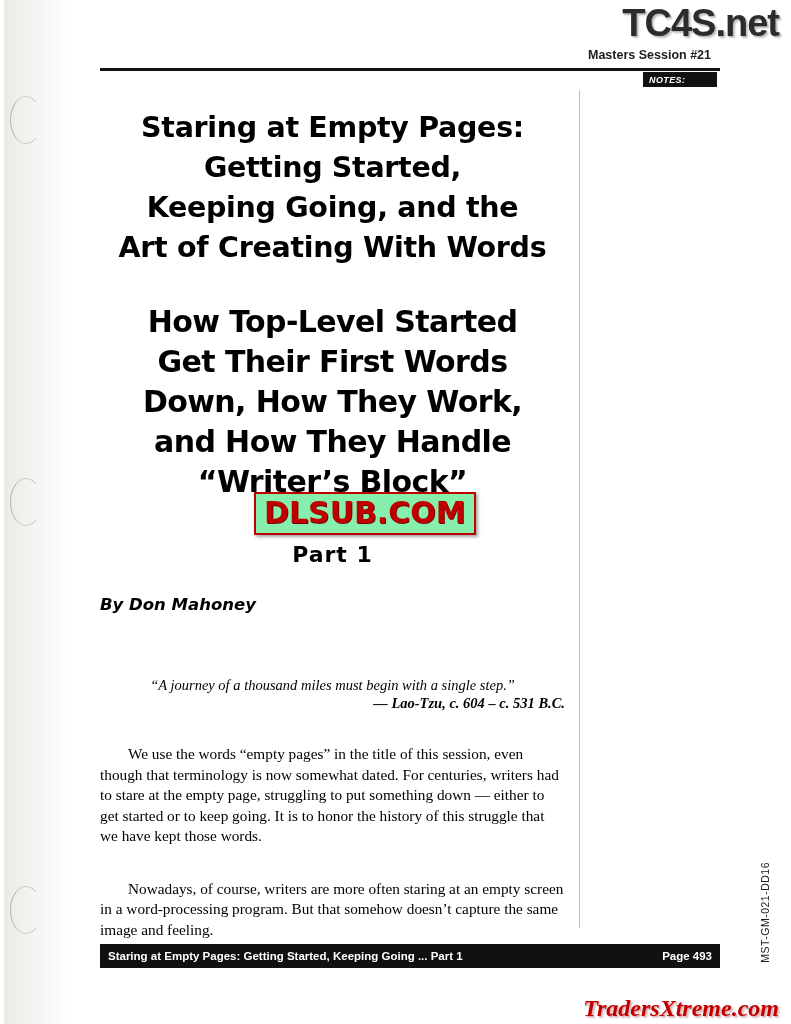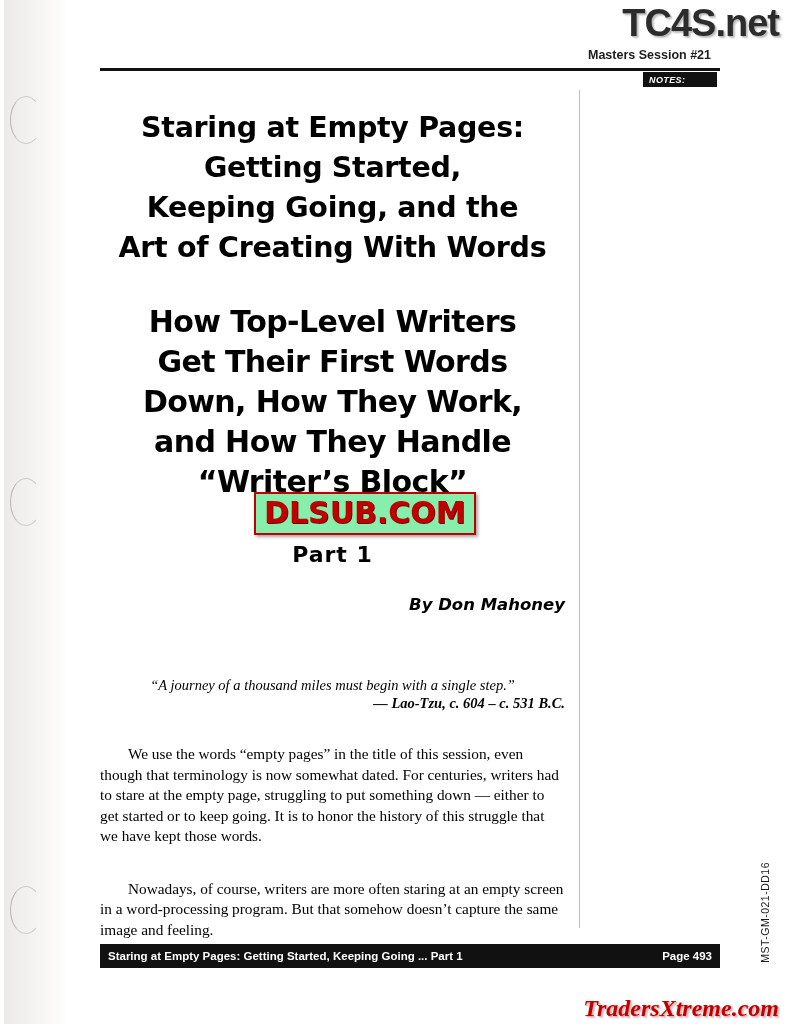--- a/index.html
+++ b/index.html
@@ -132,21 +132,21 @@
     text-align: center;
     color: #000;
     letter-spacing: 1px;
   }
   .byline {
     margin-top: 28px;
     font-family: "DejaVu Sans", sans-serif;
     font-weight: bold;
     font-style: italic;
     font-size: 16.5px;
-    text-align: right;
+    text-align: left;
     color: #000;
   }
 
   
   .dlsub {
     position: absolute;
     left: 250px; top: 492px;
     font-family: "DejaVu Sans", sans-serif;
     font-weight: bold;
     font-size: 30px;
@@ -253,21 +253,21 @@
   <div class="content">
 
     <div class="title-main">
       <div>Staring at Empty Pages:</div>
       <div>Getting Started,</div>
       <div>Keeping Going, and the</div>
       <div>Art of Creating With Words</div>
     </div>
 
     <div class="title-sub">
-      <div>How Top-Level Writers</div>
+      <div>How Top-Level Started</div>
       <div>Get Their First Words</div>
       <div>Down, How They Work,</div>
       <div>and How They Handle</div>
       <div>“Writer’s Block”</div>
     </div>
 
     <div class="part-line">Part  1</div>
 
     <div class="byline">By Don Mahoney</div>
 

